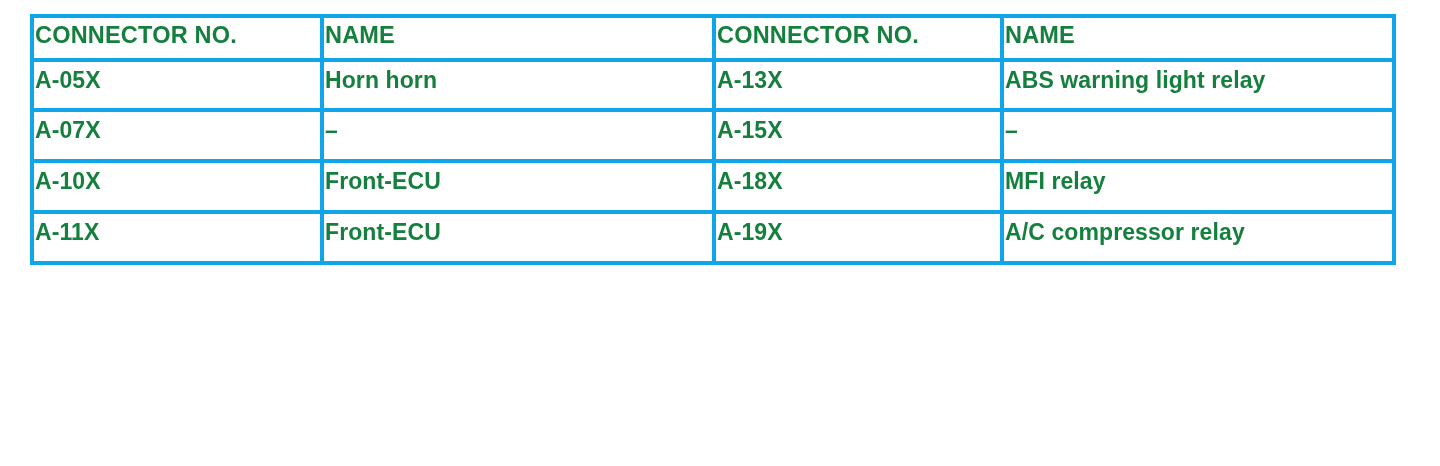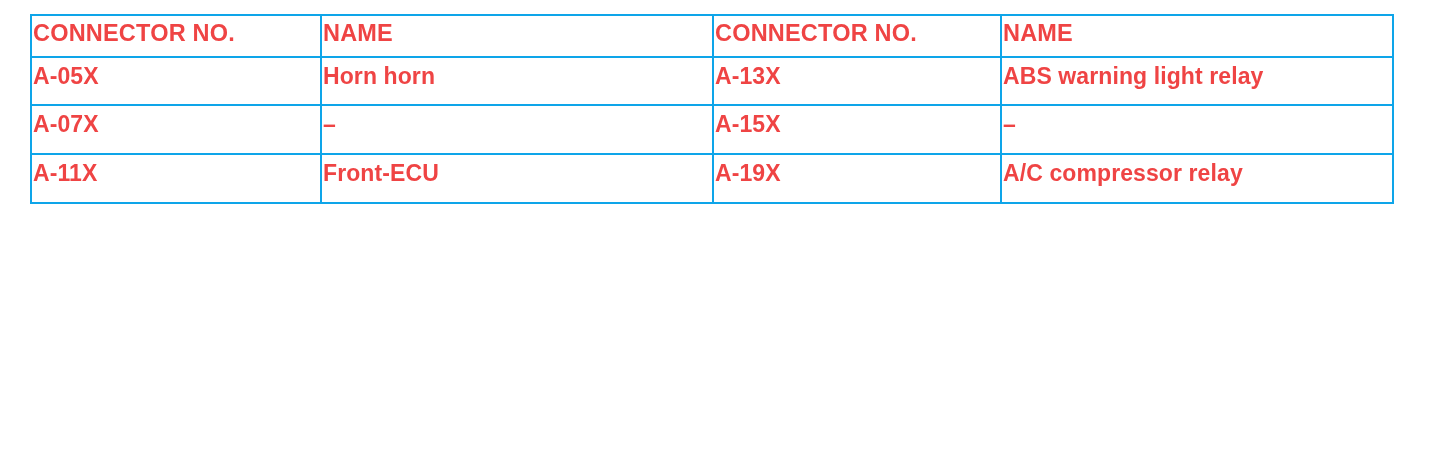--- a/index.html
+++ b/index.html
@@ -32,29 +32,29 @@
     width: 1362px;
     background: #ffffff;
   }
   table.connector-table col.c1 { width: 290px; }
   table.connector-table col.c2 { width: 392px; }
   table.connector-table col.c3 { width: 288px; }
   table.connector-table col.c4 { width: 392px; }
 
   table.connector-table td,
   table.connector-table th {
-    border: 2px solid #0ea5e9;
+    border: 4px solid #0ea5e9;
     padding: 4px 8px 5px 1px;
     text-align: left;
     vertical-align: top;
     font-size: 23px;
     line-height: 28px;
     letter-spacing: 0.1px;
     font-weight: 700;
-    color: #ef4444;
+    color: #15803d;
     background: #ffffff;
   }
   table.connector-table thead th {
     font-weight: 900;
     font-size: 23.5px;
     height: 33px;
     padding-top: 3px;
     padding-bottom: 4px;
     letter-spacing: 0.2px;
   }
@@ -93,20 +93,26 @@
             <td>Horn horn</td>
             <td>A-13X</td>
             <td>ABS warning light relay</td>
           </tr>
           <tr class="r-reg">
             <td>A-07X</td>
             <td>–</td>
             <td>A-15X</td>
             <td>–</td>
           </tr>
+          <tr class="r-reg">
+            <td>A-10X</td>
+            <td>Front-ECU</td>
+            <td>A-18X</td>
+            <td>MFI relay</td>
+          </tr>
           <tr class="r-last">
             <td>A-11X</td>
             <td>Front-ECU</td>
             <td>A-19X</td>
             <td>A/C compressor relay</td>
           </tr>
         </tbody>
     </table>
   </div>
 </div>

